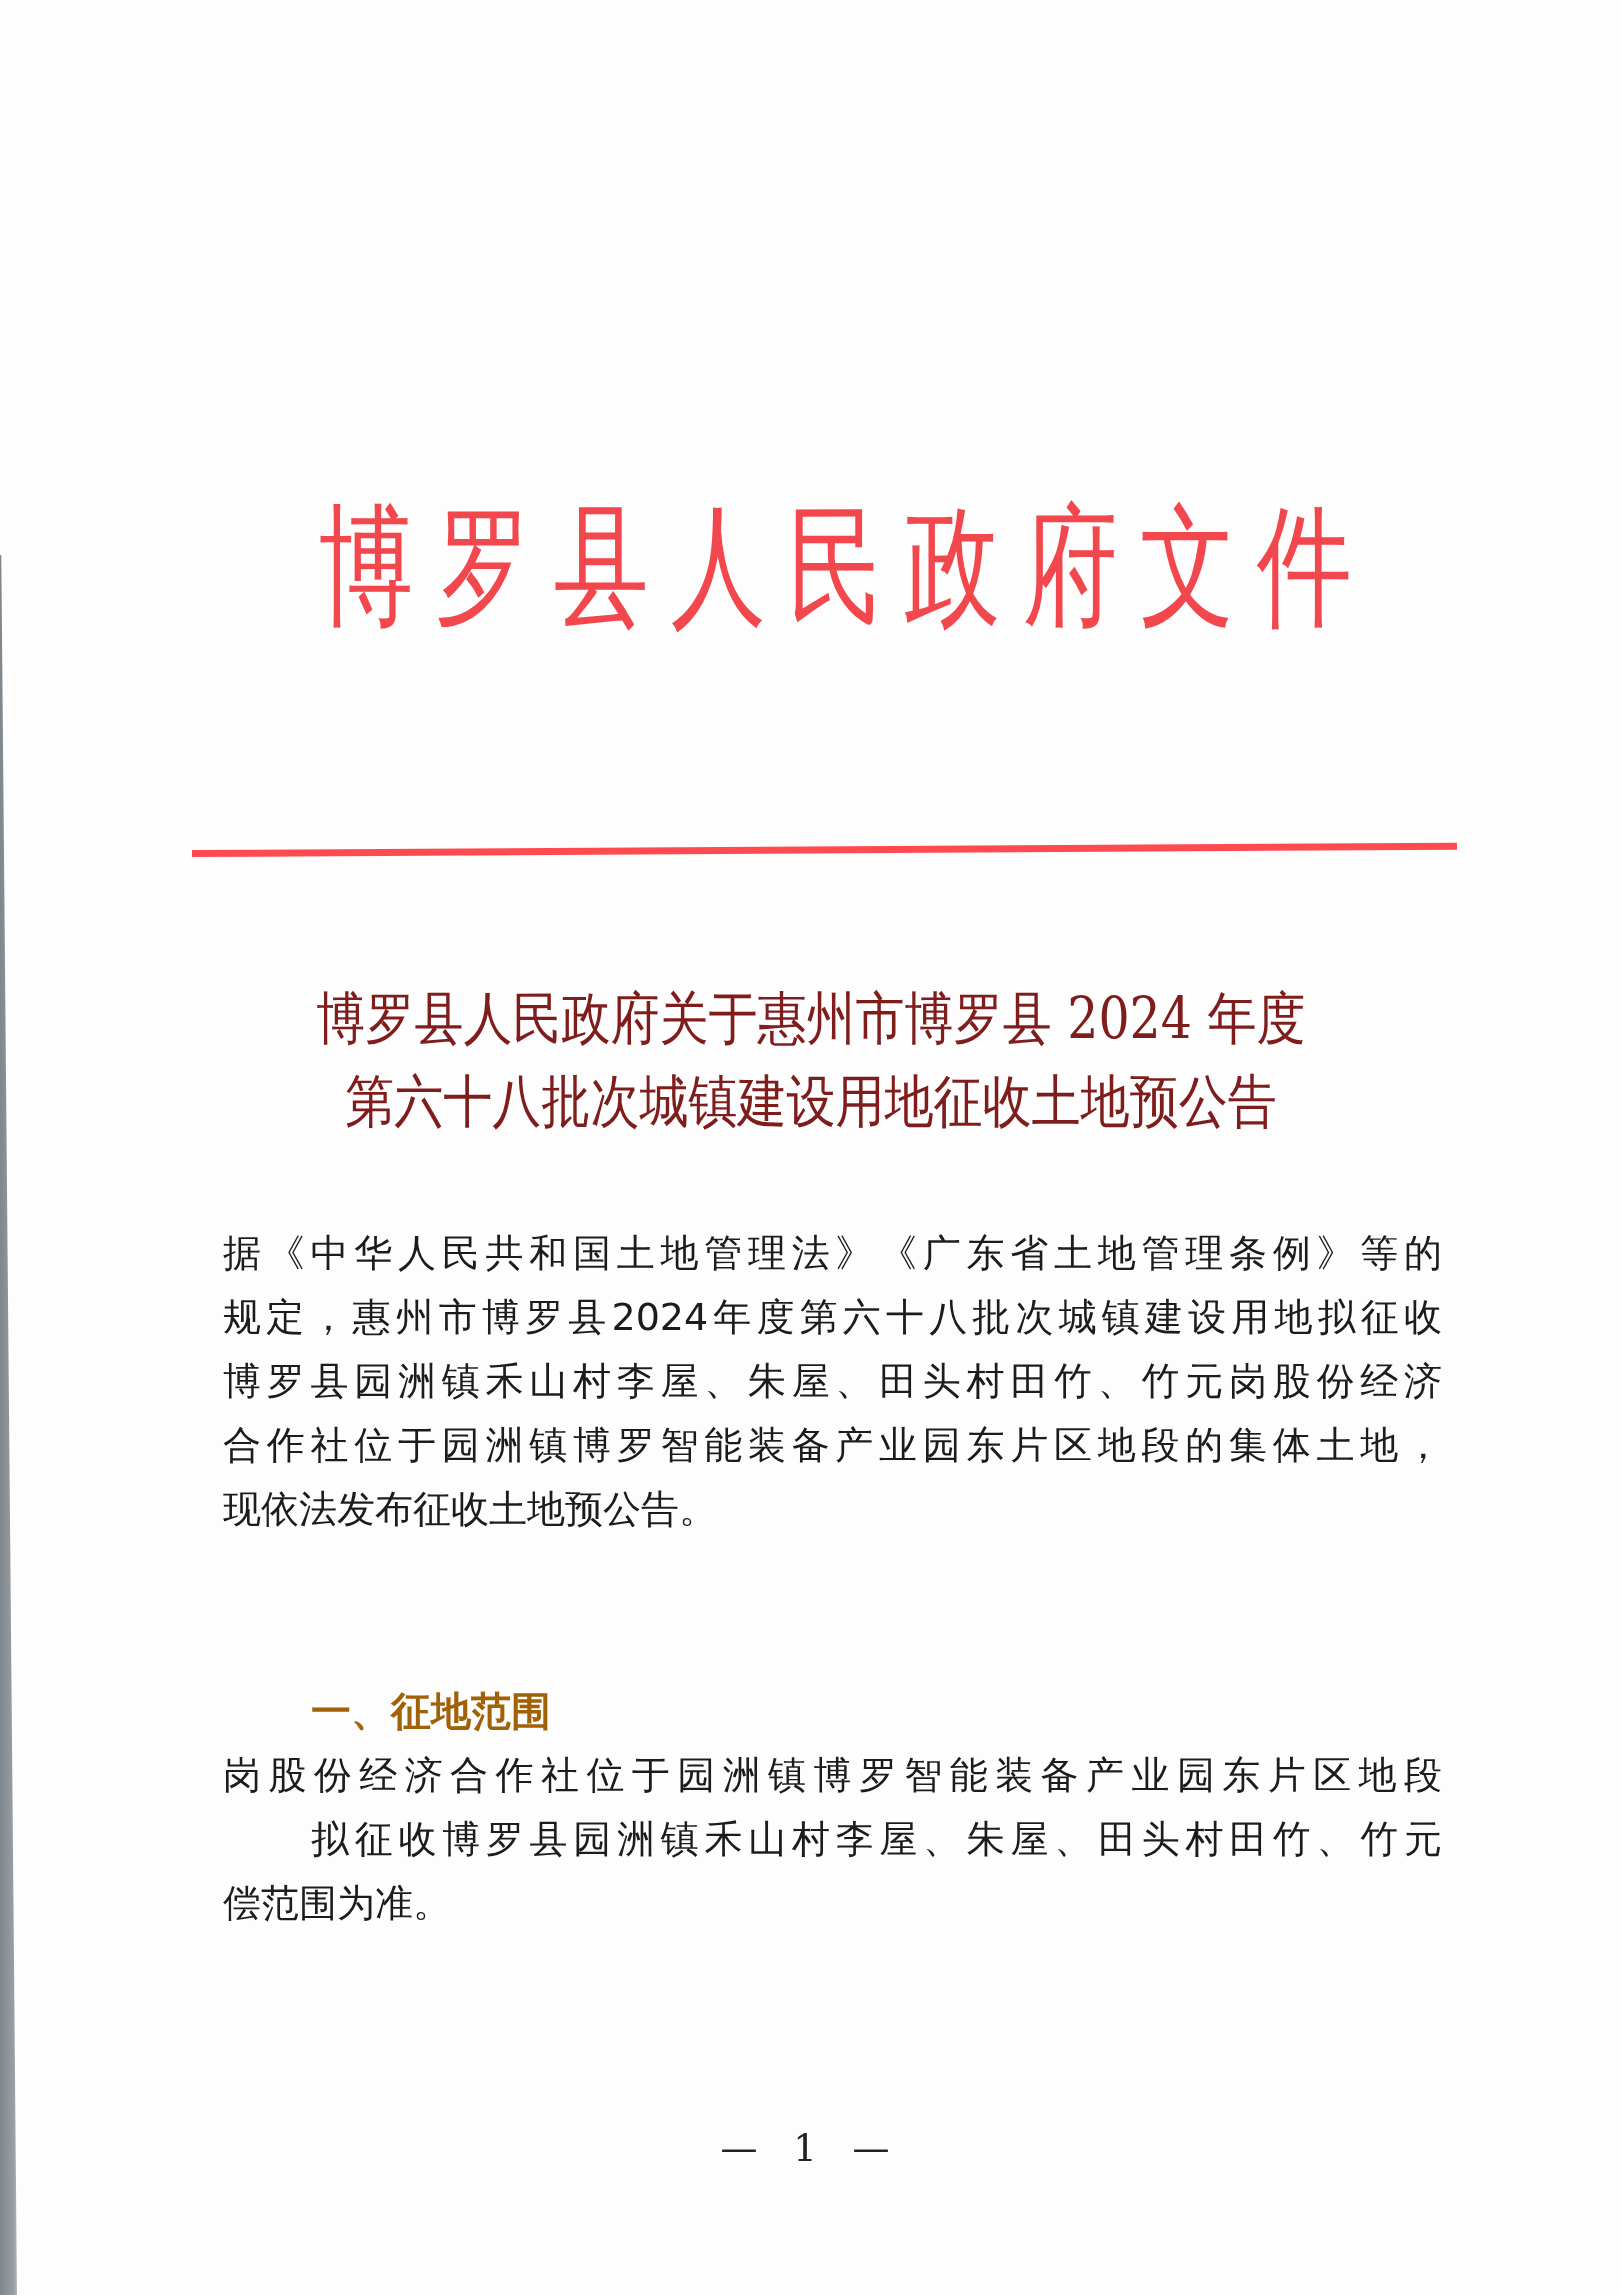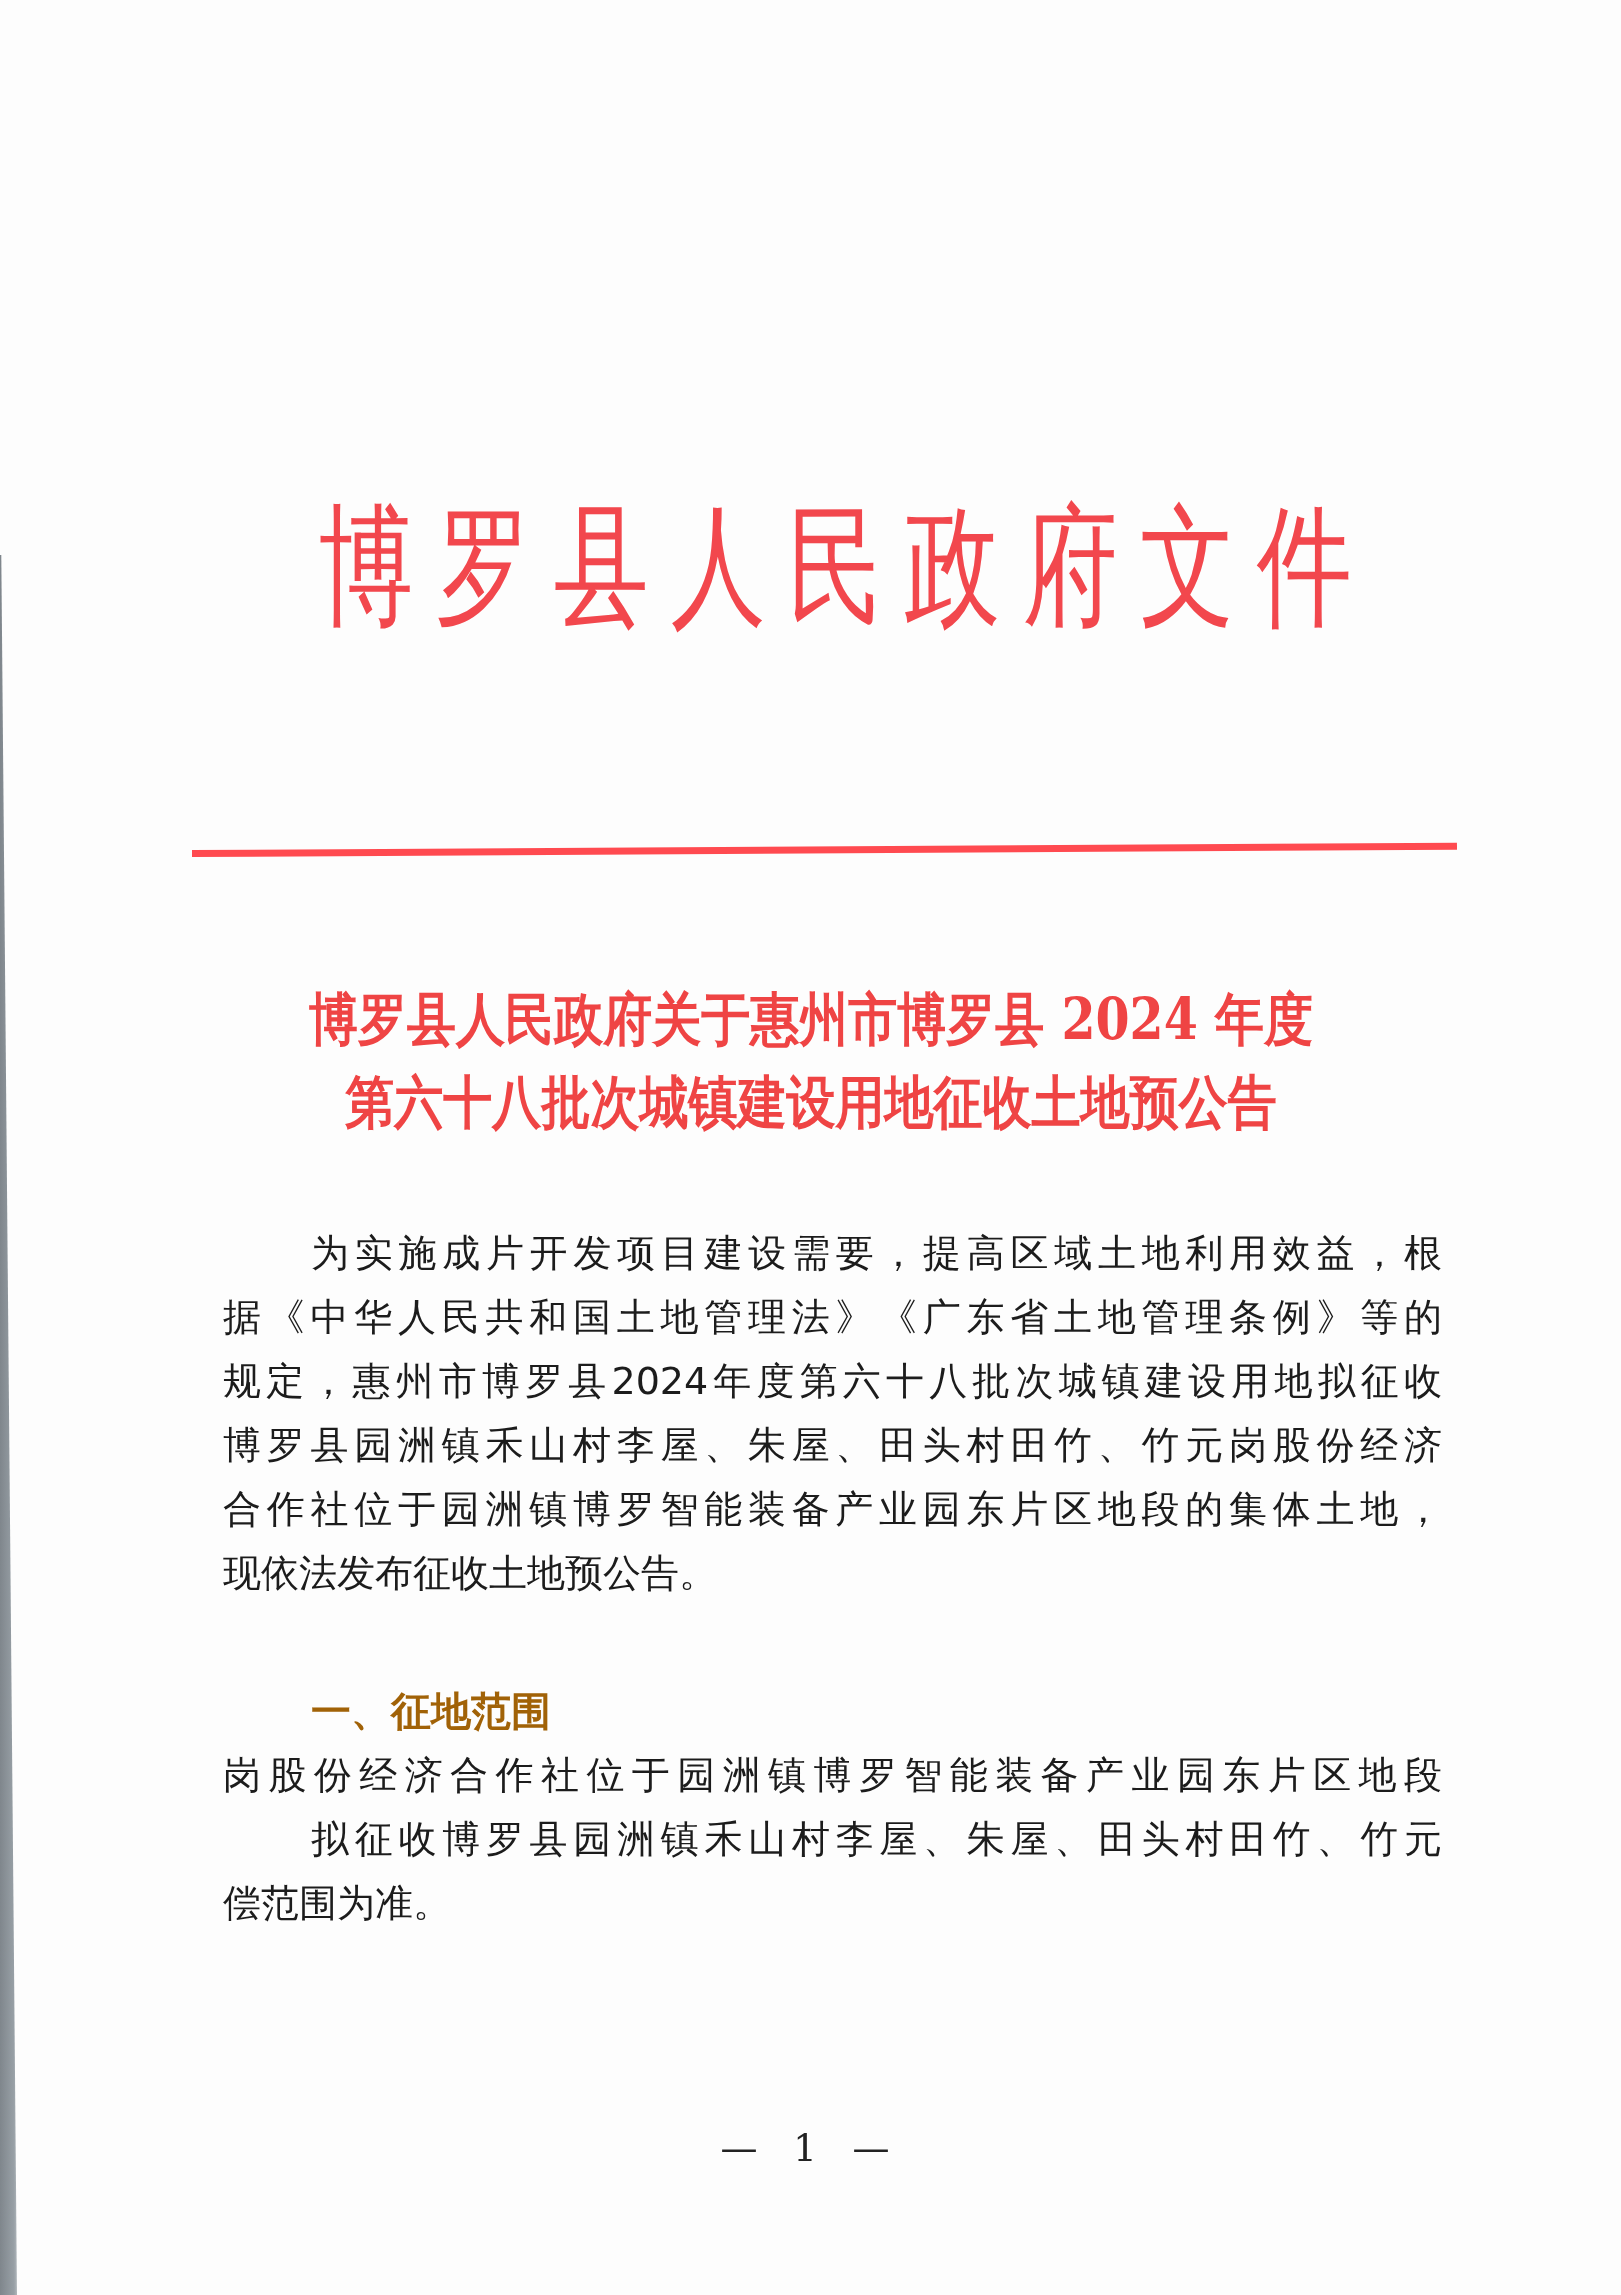--- a/index.html
+++ b/index.html
@@ -40,22 +40,22 @@
     .red-rule {
       position: absolute; left: 192px; top: 850px; width: 1265px; height: 7.3px;
       background: #ff4a50;
       transform: rotate(-0.33deg); transform-origin: left center;
     }
 
     .title {
       position: absolute; left: 0; width: 1622px; top: 977px;
       text-align: center;
       font-family: "DejaVu Serif", "Liberation Serif", serif;
-      font-weight: bold; font-size: 57px; line-height: 83px;
-      color: #ef4444;
+      font-weight: normal; font-size: 57px; line-height: 83px;
+      color: #7f1d1d;
     }
     .title .line { display: block; transform: scaleX(0.86); }
 
     .body-text {
       position: absolute; left: 223px; width: 1219px;
       font-family: "DejaVu Sans", "Liberation Sans", sans-serif;
       font-size: 38px; line-height: 64px;
       color: #1c1c1c;
     }
     .body-line { display: block; white-space: nowrap; height: 64px; }
@@ -97,21 +97,20 @@
 
 
   <div class="red-rule"></div>
 
   <div class="title">
     <span class="line">博罗县人民政府关于惠州市博罗县 2024 年度</span>
     <span class="line">第六十八批次城镇建设用地征收土地预公告</span>
   </div>
 
   <div class="body-text" style="top:1221px;">
-    <span class="body-line justify indent">为实施成片开发项目建设需要，提高区域土地利用效益，根</span>
     <span class="body-line justify">据《中华人民共和国土地管理法》《广东省土地管理条例》等的</span>
     <span class="body-line justify">规定，惠州市博罗县2024年度第六十八批次城镇建设用地拟征收</span>
     <span class="body-line justify">博罗县园洲镇禾山村李屋、朱屋、田头村田竹、竹元岗股份经济</span>
     <span class="body-line justify">合作社位于园洲镇博罗智能装备产业园东片区地段的集体土地，</span>
     <span class="body-line">现依法发布征收土地预公告。</span>
   </div>
 
   <div class="section-heading">一、征地范围</div>
 
   <div class="body-text" style="top:1743px;">

